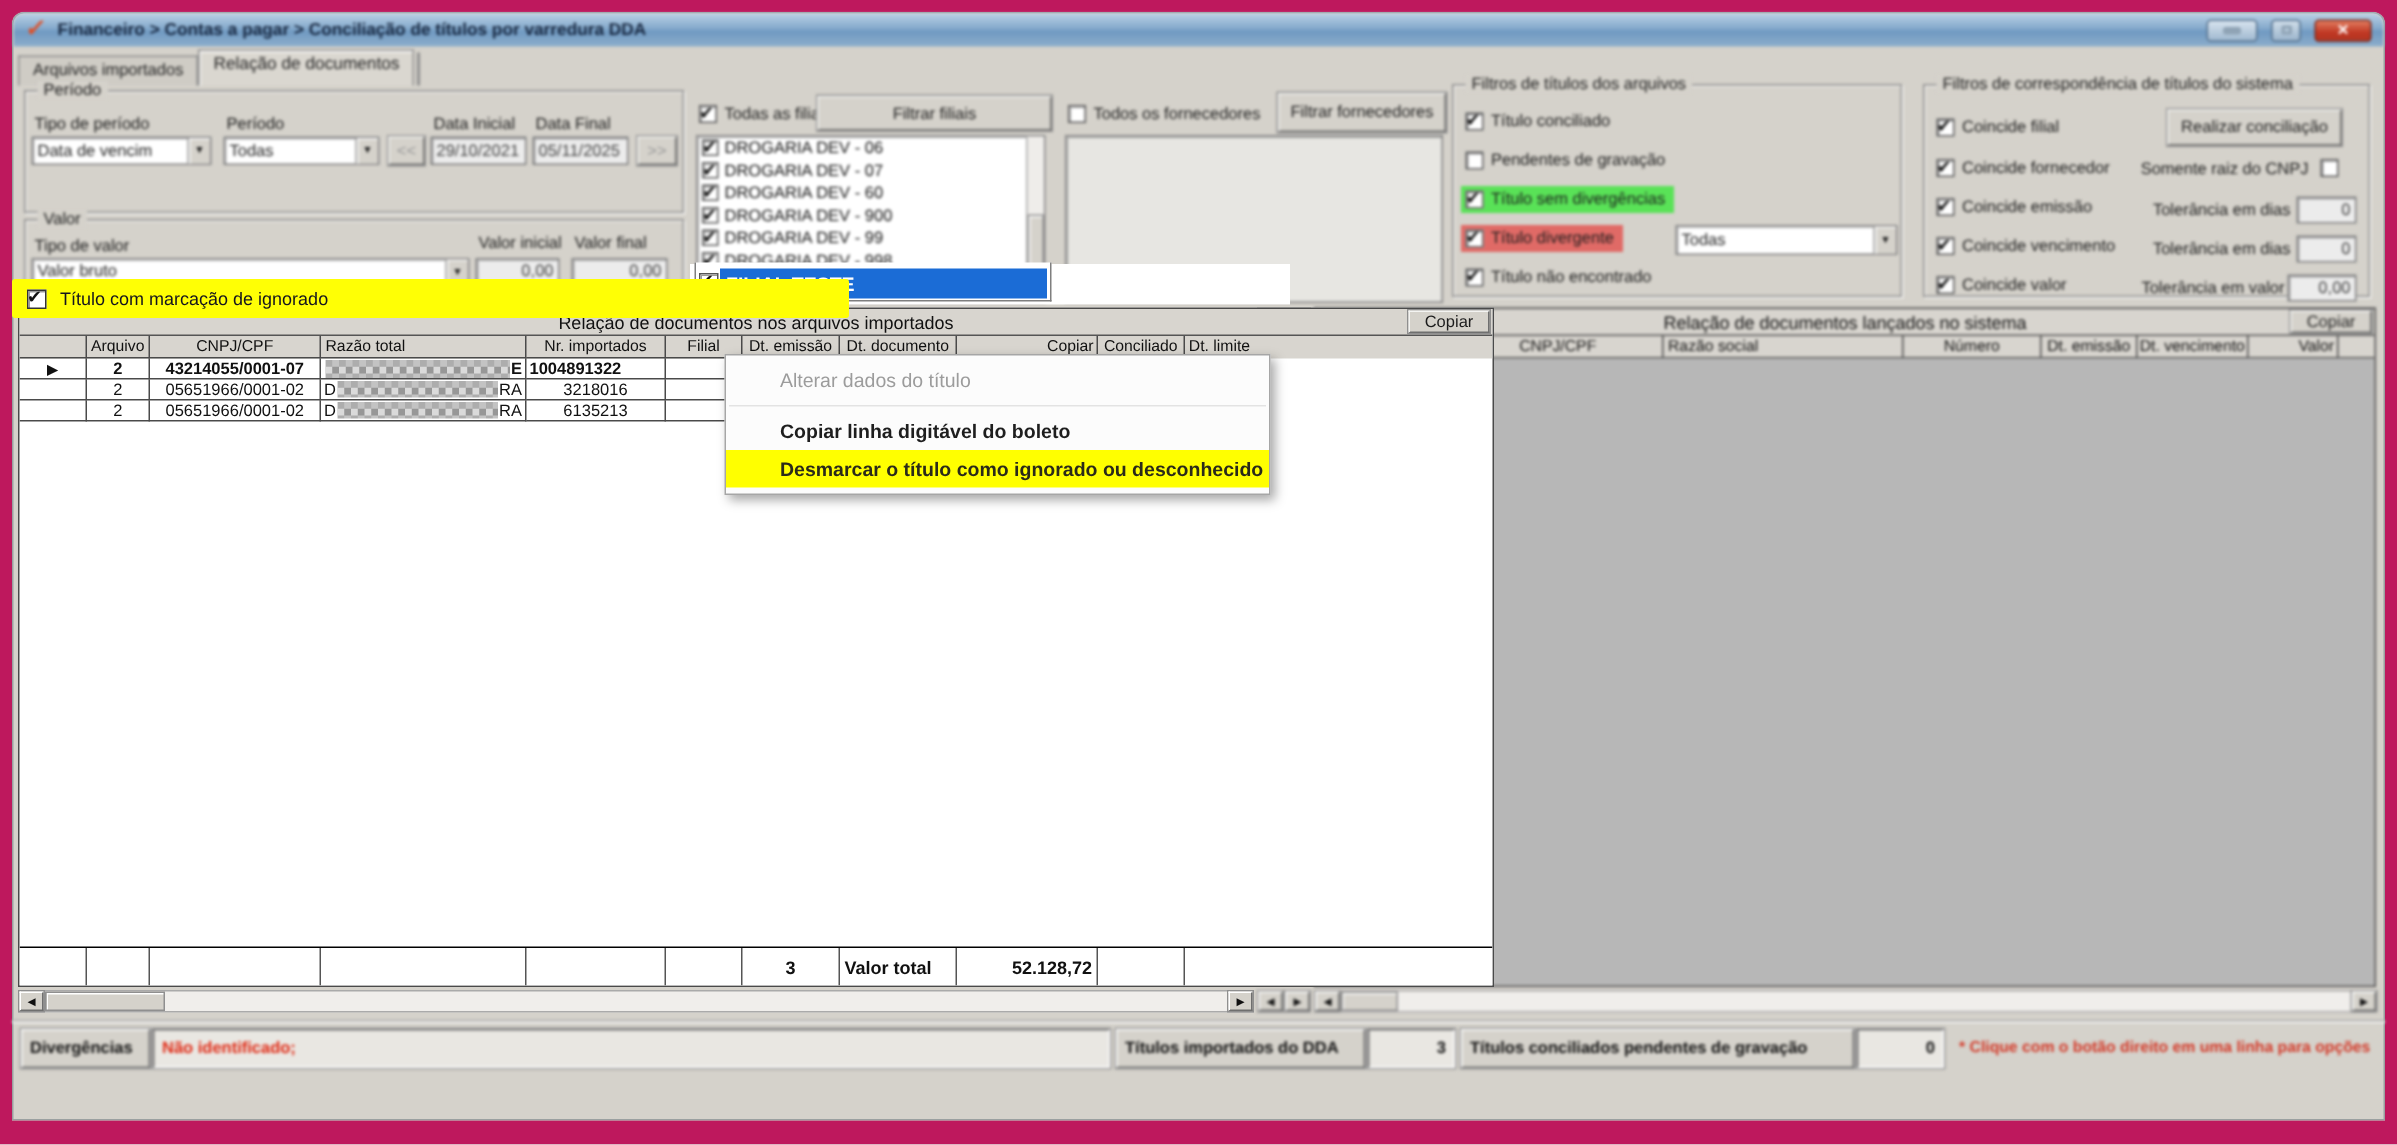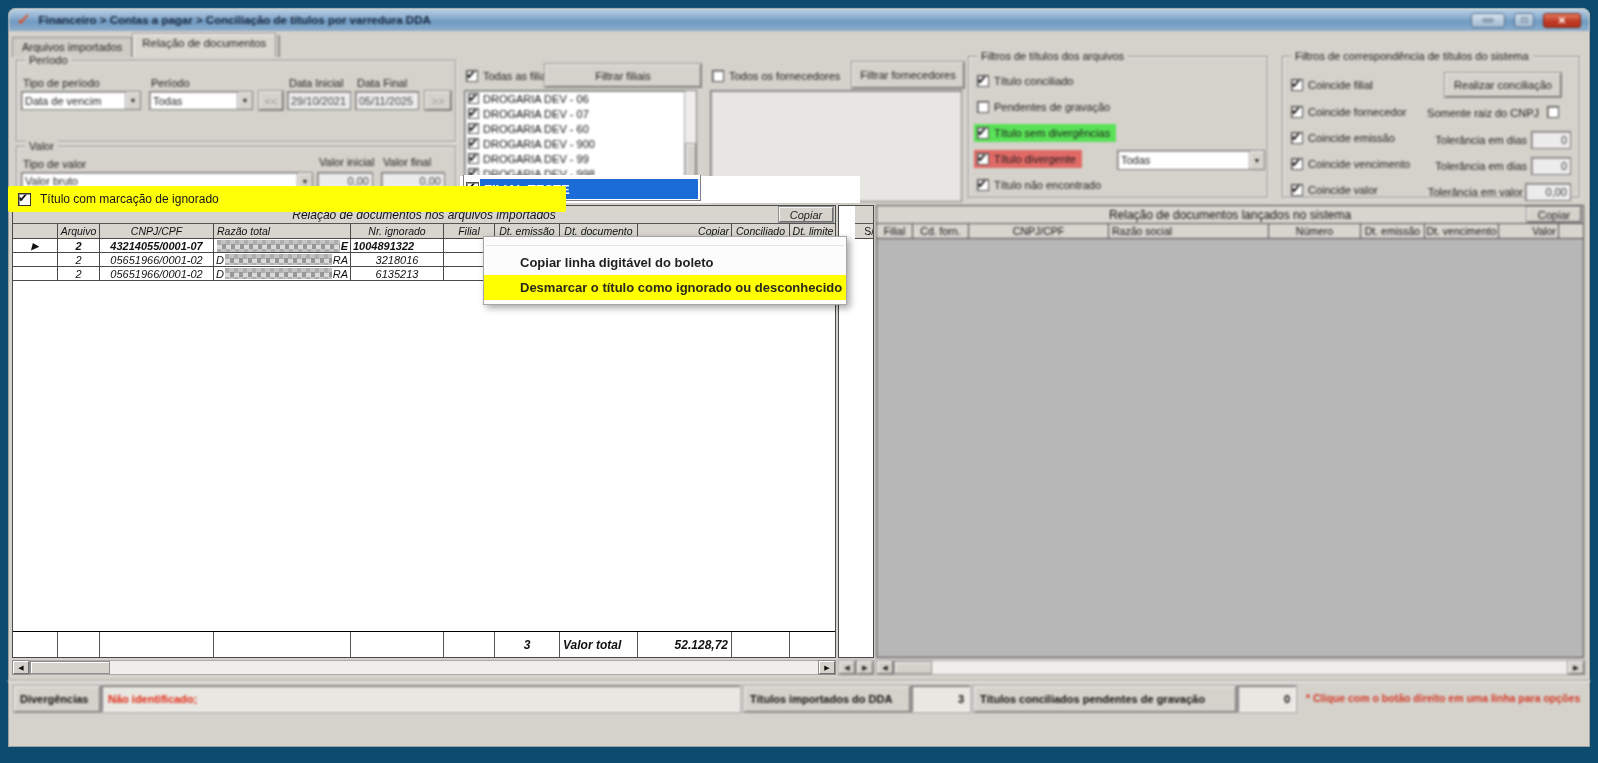--- a/index.html
+++ b/index.html
@@ -1,18 +1,18 @@
 <!DOCTYPE html>
 <html><head>
 <meta charset="utf-8">
 <style>
   * { margin:0; padding:0; box-sizing:border-box; }
   html,body { width:1598px; height:763px; overflow:hidden; }
   body { font-family:"Liberation Sans", sans-serif; }
-  .screen { position:relative; width:1598px; height:763px; background:#0c4a6e; }
+  .screen { position:relative; width:1598px; height:763px; background:#be185d; }
   .window { position:absolute; left:8px; top:8px; width:1582px; height:739px;
             background:#d5d2cb; border-radius:8px 8px 0 0; box-shadow:inset 0 0 0 1px #9aa0a0; }
   .blur { filter: blur(1.15px); }
 
   
   .titlebar { position:absolute; left:9px; top:9px; width:1580px; height:22px;
     border-radius:7px 7px 0 0; display:flex; align-items:center; padding:0 8px;
     background:linear-gradient(#b9d0e5,#84a9cb 45%,#6f99c1 55%,#8cadcb); }
   .logo-check { color:#df4f26; font-weight:bold; font-size:16px; line-height:1; transform:skewX(-8deg); }
   .title-text { font-size:11.5px; font-weight:bold; color:#16263f; margin-left:8px; }
@@ -275,31 +275,31 @@
     <div class="filialsel">
       <span>FILIAL TESTE</span>
     </div>
   </div>
 
   <div class="yellowbar">
     <span class="cb checked"></span>
     <span class="txt">Título com marcação de ignorado</span>
   </div>
 
-  <div class="grid" style="left:12px; top:205px; width:824px; height:453px; z-index:10;font-style:italic;">
+  <div class="grid" style="left:12px; top:205px; width:984px; height:453px; z-index:10;">
     <div class="gcap">
       <span>Relação de documentos nos arquivos importados</span>
       <div class="btn copybtn" style="position:absolute;margin-left:31px;">Copiar</div>
     </div>
     <div class="ghead">
       <span class="hc" style="width:45px;"></span>
       <span class="hc" style="width:42px;">Arquivo</span>
       <span class="hc" style="width:114px;">CNPJ/CPF</span>
       <span class="hc" style="width:137px; justify-content:flex-start; padding-left:3px;">Razão total</span>
-      <span class="hc" style="width:93px;">Nr. ignorado</span>
+      <span class="hc" style="width:93px;">Nr. importados</span>
       <span class="hc" style="width:51px;">Filial</span>
       <span class="hc" style="width:65px;">Dt. emissão</span>
       <span class="hc" style="width:78px;">Dt. documento</span>
       <span class="hc right" style="width:94px;">Copiar</span>
       <span class="hc" style="width:58px;text-align:right;">Conciliado</span>
       <span class="hc" style="width:46px; border-right:none;">Dt. limite</span>
     </div>
 
     <div class="grow bold">
       <span class="cell marker" style="width:45px;">
@@ -406,20 +406,21 @@
     </div>
     <div class="rbody"></div>
   </div>
   <div class="scrollh blur" style="left:876px; top:660px; width:708px;">
     <span class="sbtn" style="left:0;">◀</span>
     <span class="sthumb" style="left:17px; width:38px;"></span>
     <span class="sbtn" style="left:691px;">▶</span>
   </div>
 
   <div class="ctxmenu">
+    <div class="mi disabled">Alterar dados do título</div>
     <div class="msep"></div>
     <div class="mi">Copiar linha digitável do boleto</div>
     <div class="mi hl">Desmarcar o título como ignorado ou desconhecido</div>
   </div>
 
   <div class="groove blur"></div>
   <div class="bbar blur">
     <div class="panel" style="left:6px; width:86px;">Divergências</div>
     <div class="panel sunken" style="left:94px; width:638px;">
       <span class="redtxt">Não identificado;</span>

